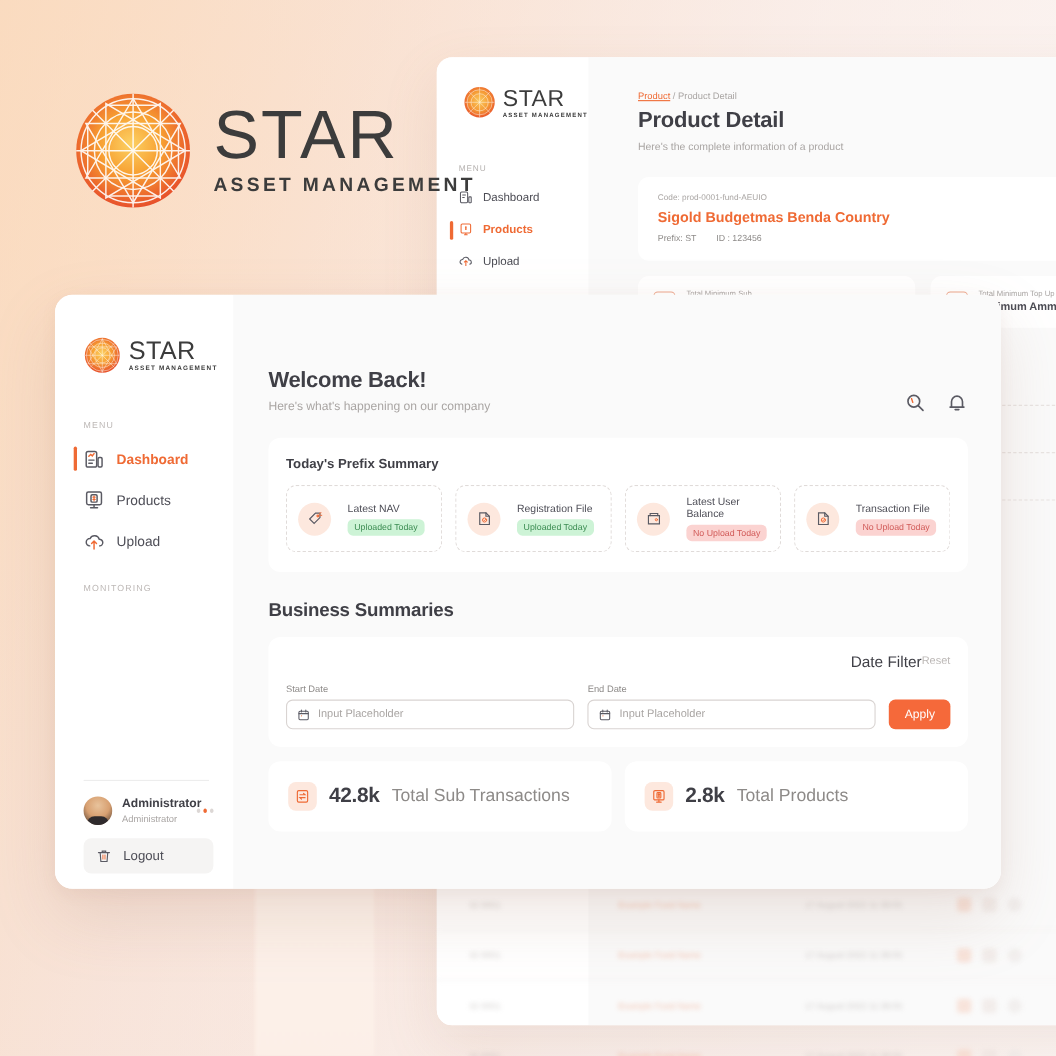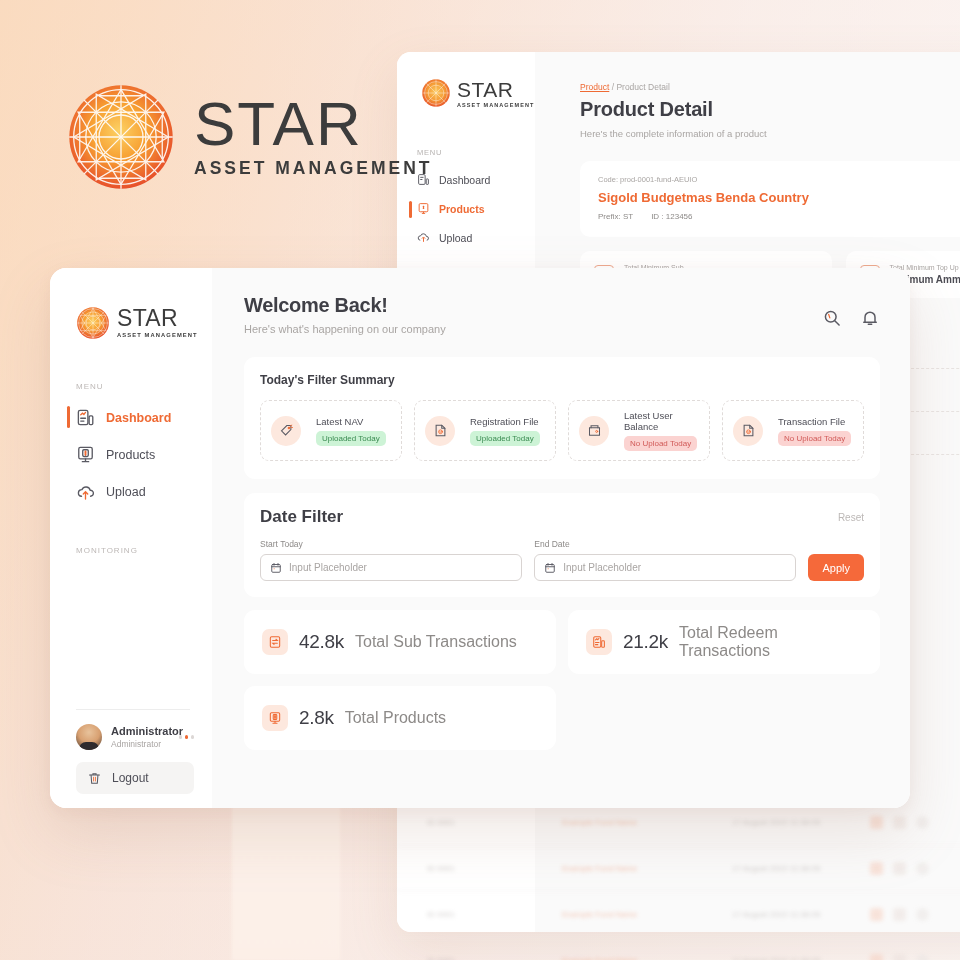--- a/index.html
+++ b/index.html
@@ -200,21 +200,21 @@
     margin: 12px 18px 0 26px; height: 32px; border-radius:7px;
     background:#f5f4f3; display:flex; align-items:center; gap:10px;
     padding: 0 11px; font-size: 12px; color:#4e4e57; cursor:pointer;
   }
 
   
   .fg-main {
     flex: 1 1 auto; background:#fafafa; border-radius: 0 16px 16px 0;
     padding: 26px 30px 0 32px; overflow: hidden; position:relative;
   }
-  .fg-head { display:flex; align-items:center; }
+  .fg-head { display:flex; align-items:flex-end;margin-top:41px; }
   .fg-head .ht { flex:1; }
   .fg-head h1 { font-size: 20px; font-weight:700; color:#3f3f46; letter-spacing:-.3px;}
   .fg-head p { font-size: 11px; color:#a9a5a3; margin-top:6px;}
   .fg-head .icons { display:flex; gap:18px; padding-top:6px; }
   .fg-head .icons .ib { width:20px; height:20px; cursor:pointer; }
 
   .panel {
     background:#fff; border-radius:11px; margin-top: 22px; padding: 16px 16px 18px 16px;
   }
   .panel h3 { font-size: 12px; font-weight:700; color:#3f3f46; }
@@ -232,21 +232,21 @@
     display:inline-block; margin-top:4px; font-size: 8px; border-radius: 5px;
     padding: 3px 6px; font-weight:400;
   }
   .badge.ok { background:#cdf3d6; color:#3b8c52; }
   .badge.no { background:#fbd3d1; color:#d15a58; }
 
   .section-title { font-size: 17px; font-weight:700; color:#3f3f46; margin-top: 25px; letter-spacing:-.2px;}
 
   .filter-panel { background:#fff; border-radius:11px; margin-top:14px; padding: 14px 16px 16px 16px; }
   .filter-head { display:flex; align-items:center; }
-  .filter-head .t { flex:1; font-size: 17px; font-weight:700; color:#3f3f46;}
+  .filter-head .t { flex:1; font-size: 14px; font-weight:400; color:#3f3f46;text-align:right;}
   .filter-head .reset { font-size: 10px; color:#bcb8b6; cursor:pointer;}
   .filter-fields { display:flex; gap:12px; align-items:flex-end; margin-top: 12px;}
   .field { flex:1; }
   .field label { display:block; font-size: 8.5px; color:#8d8a88; margin-bottom:5px;}
   .inputbox {
     height: 27px; border:1px solid #d9d4d2; border-radius:6px;
     display:flex; align-items:center; gap:7px; padding: 0 9px;
     background:#fff;
   }
   .inputbox .ph { font-size: 10px; color:#a9a5a3; }
@@ -256,21 +256,21 @@
     font-family:"Liberation Sans", sans-serif;
   }
 
   .stats { display:grid; grid-template-columns: 1fr 1fr; gap: 12px; margin-top: 13px; }
   .stat {
     background:#fff; border-radius: 11px; height: 64px;
     display:flex; align-items:center; gap:11px; padding: 0 18px;
   }
   .stat .sb { width: 26px; height:26px; border-radius:7px; background:#fde8de; flex:none;
               display:flex; align-items:center; justify-content:center;}
-  .stat .num { font-size: 19px; font-weight:400; color:#3f3f46; letter-spacing:-.3px;}
+  .stat .num { font-size: 19px; font-weight:700; color:#3f3f46; letter-spacing:-.3px;}
   .stat .cap { font-size: 16px; color:#8d8a88; }
 </style>
 </head>
 <body>
 
 <div id="stage">
 
   <div class="bg-window">
     <div class="bgw-side">
       <div class="bgw-logo">
@@ -484,21 +484,21 @@
         </div>
         <div class="nav-item">
           <svg class="ico" viewBox="0 0 24 24" fill="none" stroke="#5a5a63" stroke-width="1.7" stroke-linecap="round">
             <path d="M7 18a4.2 4.2 0 0 1 .5-8.4A5.6 5.6 0 0 1 18 10.4 3.7 3.7 0 0 1 18.4 18"></path>
             <path d="M12 21.5V12.5M9.2 15.2L12 12.4l2.8 2.8" stroke="#ef6a34"></path>
           </svg>
           <span>Upload</span>
         </div>
       </div>
 
-      <div class="fg-sectionlabel" style="margin-top:36px">MONITORING</div>
+      <div class="fg-sectionlabel" style="margin-top:20px">MONITORING</div>
 
 
       <div class="fg-spacer"></div>
       <div class="fg-divider"></div>
 
       <div class="fg-user">
         <div class="fg-avatar"></div>
         <div class="names">
           <div class="n1">Administrator</div>
           <div class="n2">Administrator</div>
@@ -534,21 +534,21 @@
           </svg>
           <svg class="ib" viewBox="0 0 24 24" fill="none" stroke="#5a5a63" stroke-width="1.8" stroke-linecap="round">
             <path d="M6 17V11a6 6 0 1 1 12 0v6"></path>
               <path d="M4.5 17h15"></path>
               <path d="M10 19.6h4"></path>
           </svg>
         </div>
       </div>
 
       <div class="panel">
-        <h3>Today's Filter Summary</h3>
+        <h3>Today's Prefix Summary</h3>
         <div class="upload-row">
 
           <div class="ucard">
             <span class="bubble">
               <svg width="15" height="15" viewBox="0 0 24 24" fill="none" stroke="#5a5a63" stroke-width="1.7" stroke-linecap="round">
                 <path d="M4 12.5L12.5 4h6.5v6.5L10.5 19z"></path>
                   <circle cx="16" cy="8" r="1.3" stroke="#ef6a34"></circle>
                 <path d="M18 4.5l2.5-1M19 7l2.6.2" stroke="#ef6a34" stroke-width="1.4"></path>
               </svg>
             </span>
@@ -598,29 +598,30 @@
             </span>
             <div>
               <div class="lbl">Transaction File</div>
               <span class="badge no">No Upload Today</span>
             </div>
           </div>
 
         </div>
       </div>
 
+      <div class="section-title">Business Summaries</div>
 
       <div class="filter-panel">
         <div class="filter-head">
           <div class="t">Date Filter</div>
           <div class="reset">Reset</div>
         </div>
         <div class="filter-fields">
           <div class="field">
-            <label>Start Today</label>
+            <label>Start Date</label>
             <div class="inputbox">
               <svg width="12" height="12" viewBox="0 0 24 24" fill="none" stroke="#5a5a63" stroke-width="1.9" stroke-linecap="round">
                 <rect x="3.5" y="5" width="17" height="15.5" rx="2"></rect>
                   <path d="M3.5 9.5h17"></path>
                 <path d="M8 3v3.5M16 3v3.5"></path>
                   <circle cx="8.3" cy="13.5" r="1" fill="#ef6a34" stroke="none"></circle>
               </svg>
               <span class="ph">Input Placeholder</span>
             </div>
           </div>
@@ -645,32 +646,20 @@
           <span class="sb">
             <svg width="14" height="14" viewBox="0 0 24 24" fill="none" stroke="#ef6a34" stroke-width="1.8" stroke-linecap="round">
               <rect x="4" y="3" width="16" height="18" rx="2.2"></rect>
                 <path d="M8 9.5h8l-2.4-2.2M16 14h-8l2.4 2.2"></path>
             </svg>
           </span>
           <span class="num">42.8k</span>
           <span class="cap">Total Sub Transactions</span>
         </div>
 
-        <div class="stat">
-          <span class="sb">
-            <svg width="14" height="14" viewBox="0 0 24 24" fill="none" stroke="#ef6a34" stroke-width="1.8" stroke-linecap="round">
-              <rect x="3" y="3" width="12" height="18" rx="2"></rect>
-                <path d="M6 8.5l2.2-2 1.8 1.6 2-2.6"></path>
-                <path d="M6 13h6M6 16.5h4"></path>
-                <rect x="16.6" y="10" width="4.6" height="11" rx="1.4"></rect>
-            </svg>
-          </span>
-          <span class="num">21.2k</span>
-          <span class="cap">Total Redeem Transactions</span>
-        </div>
 
 
         <div class="stat">
           <span class="sb">
             <svg width="14" height="14" viewBox="0 0 24 24" fill="none" stroke="#ef6a34" stroke-width="1.8" stroke-linecap="round">
               <rect x="4" y="3" width="16" height="14.5" rx="2"></rect>
                 <rect x="9" y="6" width="6" height="8.5" rx="1.3"></rect>
               <path d="M12 7.4v5.8M10.8 8.8h2.4M10.8 11.4h2.4"></path>
                 <path d="M8.5 21h7M12 17.5V21"></path>
             </svg>

